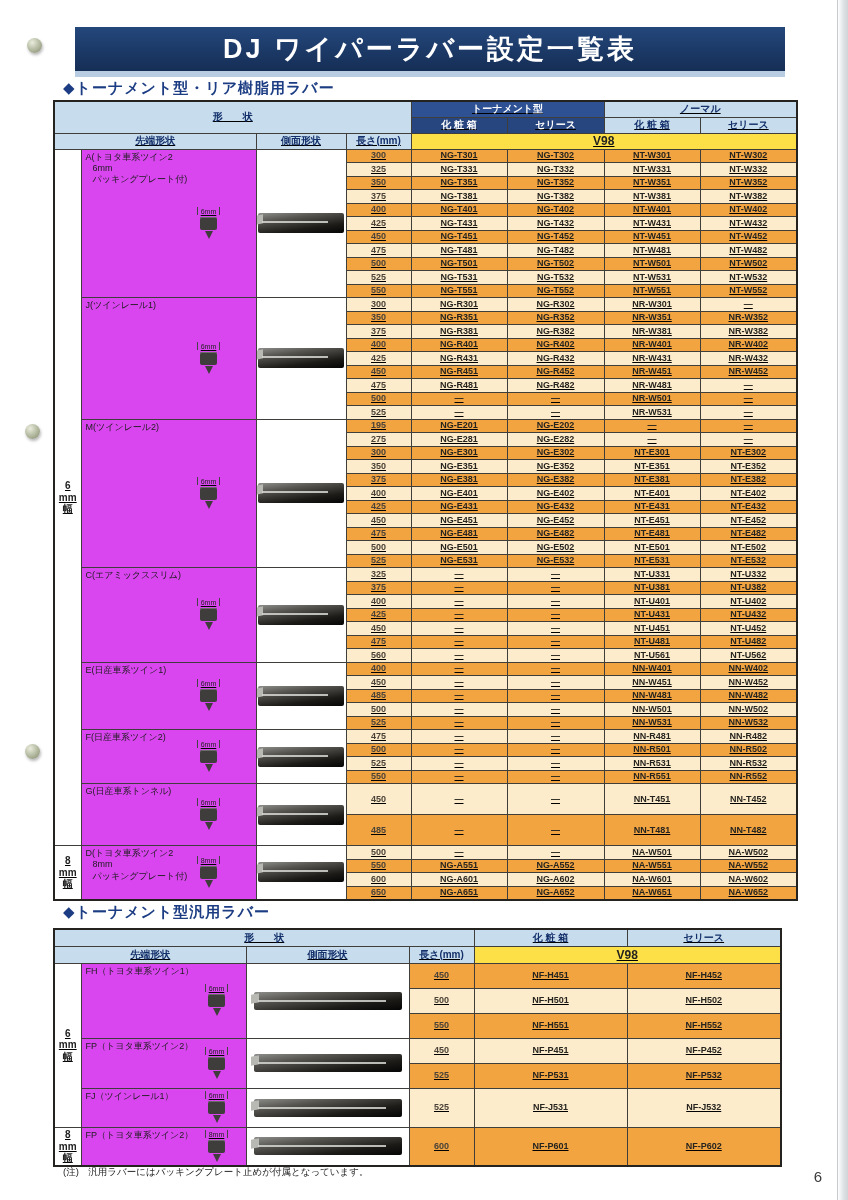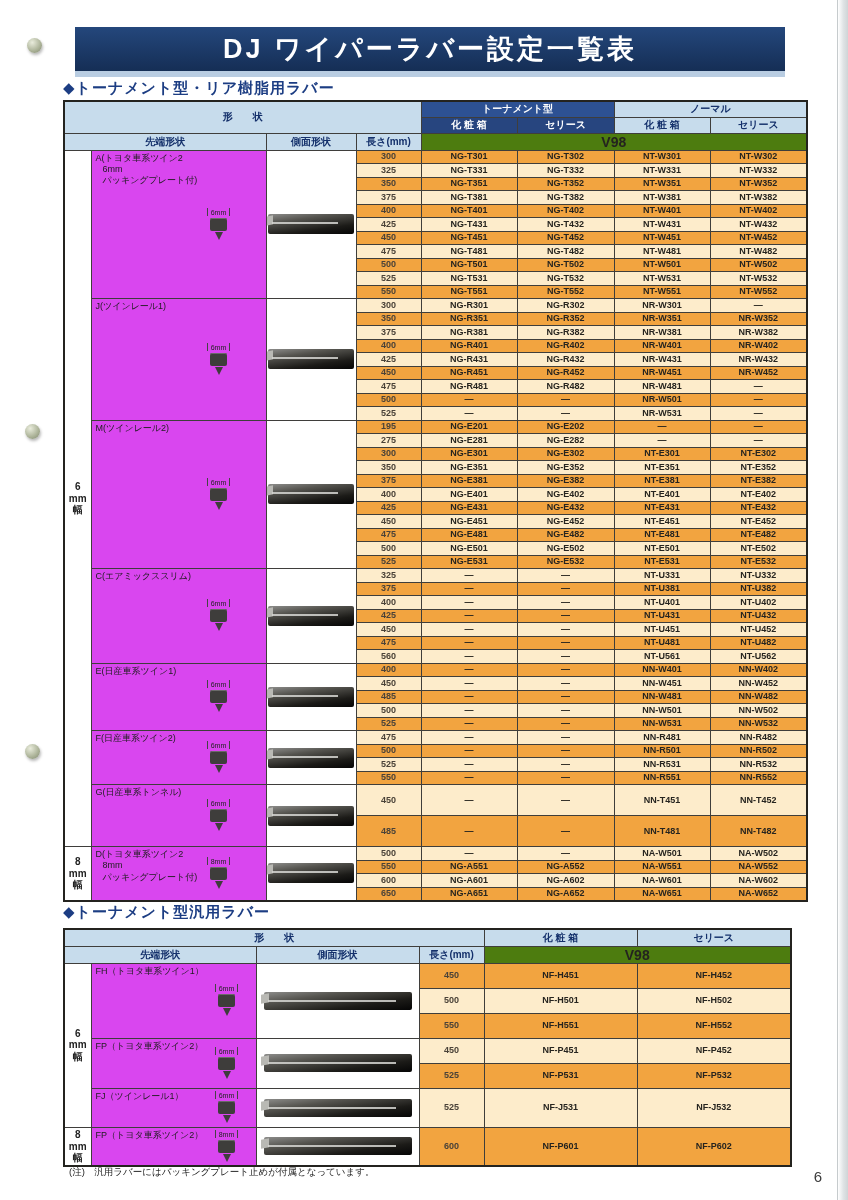--- a/index.html
+++ b/index.html
@@ -18,31 +18,31 @@
   
   .banner{position:absolute;left:75px;top:27px;width:710px;height:44px;
     background:linear-gradient(180deg,#24477c,#152e55);
     display:flex;align-items:center;justify-content:center;text-align:center;}
   .banner:after{content:"";position:absolute;left:0;right:0;bottom:-6px;height:6px;background:#b9cde2;}
   .banner-title{color:#fff;font-size:27px;font-weight:bold;letter-spacing:3px;}
 
   .sec-title{position:absolute;left:63px;color:#1c3d83;font-size:15px;font-weight:bold;letter-spacing:1px;}
   #sec1-title{top:79px;text-align:right;} #sec2-title{top:903px;}
 
-  table{border-collapse:collapse;table-layout:fixed;position:absolute;left:63px;background:#fff;}
+  table{border-collapse:collapse;table-layout:fixed;position:absolute;left:53px;background:#fff;text-decoration:underline;}
   #table1{top:100px;width:743px;}
   #table2{top:928px;width:727px;}
   td,th{border:1px solid #3f3e3b;padding:0;overflow:hidden;}
   table{border:2px solid #24231f;}
 
   thead th{font-size:10px;font-weight:bold;}
   .lb{background:#c7dcec;color:#14306b;}
   .navy{background:#27457f;color:#ffffff;}
   .navy-top{background:#2d5193;color:#ffffff;}
-  .white-h{background:#4d7c0f;color:#24231f;font-weight:bold;font-size:14px;}
+  .white-h{background:#fde047;color:#24231f;font-weight:bold;font-size:12px;}
   #table1 thead tr{height:16px;}
   #table2 thead tr{height:17px;}
 
   tbody tr{height:13.5px;}
   #table1 tbody tr.tall{height:31px;}
   #table2 tbody tr{height:25px;}
   #table2 tbody tr.tall{height:39px;}
 
   td.len,td.part{font-size:9px;font-weight:bold;text-align:center;color:#26241f;line-height:1;}
   tr.orange td.len,tr.orange td.part{background:#f2a440;}
@@ -63,21 +63,21 @@
   .blob{width:17px;height:13px;background:#3e3d3b;border-radius:2px;box-shadow:inset 0 1px 0 #6a6a68;}
   .stem{width:0;height:0;border-left:4px solid transparent;border-right:4px solid transparent;border-top:8px solid #3e3d3b;margin-top:1px;}
 
   td.sidecell{background:#fff;vertical-align:middle;}
   .blade{height:20px;width:86px;margin:0 auto;border-radius:2px;position:relative;
     background:linear-gradient(172deg,#8d8d8b 0%,#55544f 30%,#1c1b18 70%,#050505 100%);}
   .blade:after{content:"";position:absolute;left:4px;right:16px;top:8px;height:2px;background:#d6d6d2;opacity:.85;}
   .blade:before{content:"";position:absolute;left:-3px;top:2px;width:8px;height:9px;background:#b9b9b4;transform:skewY(-12deg);}
   #table2 .blade{width:148px;height:18px;}
 
-  .footnote{position:absolute;left:63px;top:1166px;font-size:9.5px;color:#242424;margin-left:6px;}
+  .footnote{position:absolute;left:63px;top:1166px;font-size:9.5px;color:#242424;}
   .page-num{position:absolute;right:26px;top:1168px;font-size:15px;color:#3b3b3b;}
 </style>
 </head>
 <body>
 
 <div class="edge-right"></div>
 <div class="hole hole1"></div>
 <div class="hole hole2"></div>
 <div class="hole hole3"></div>
 

